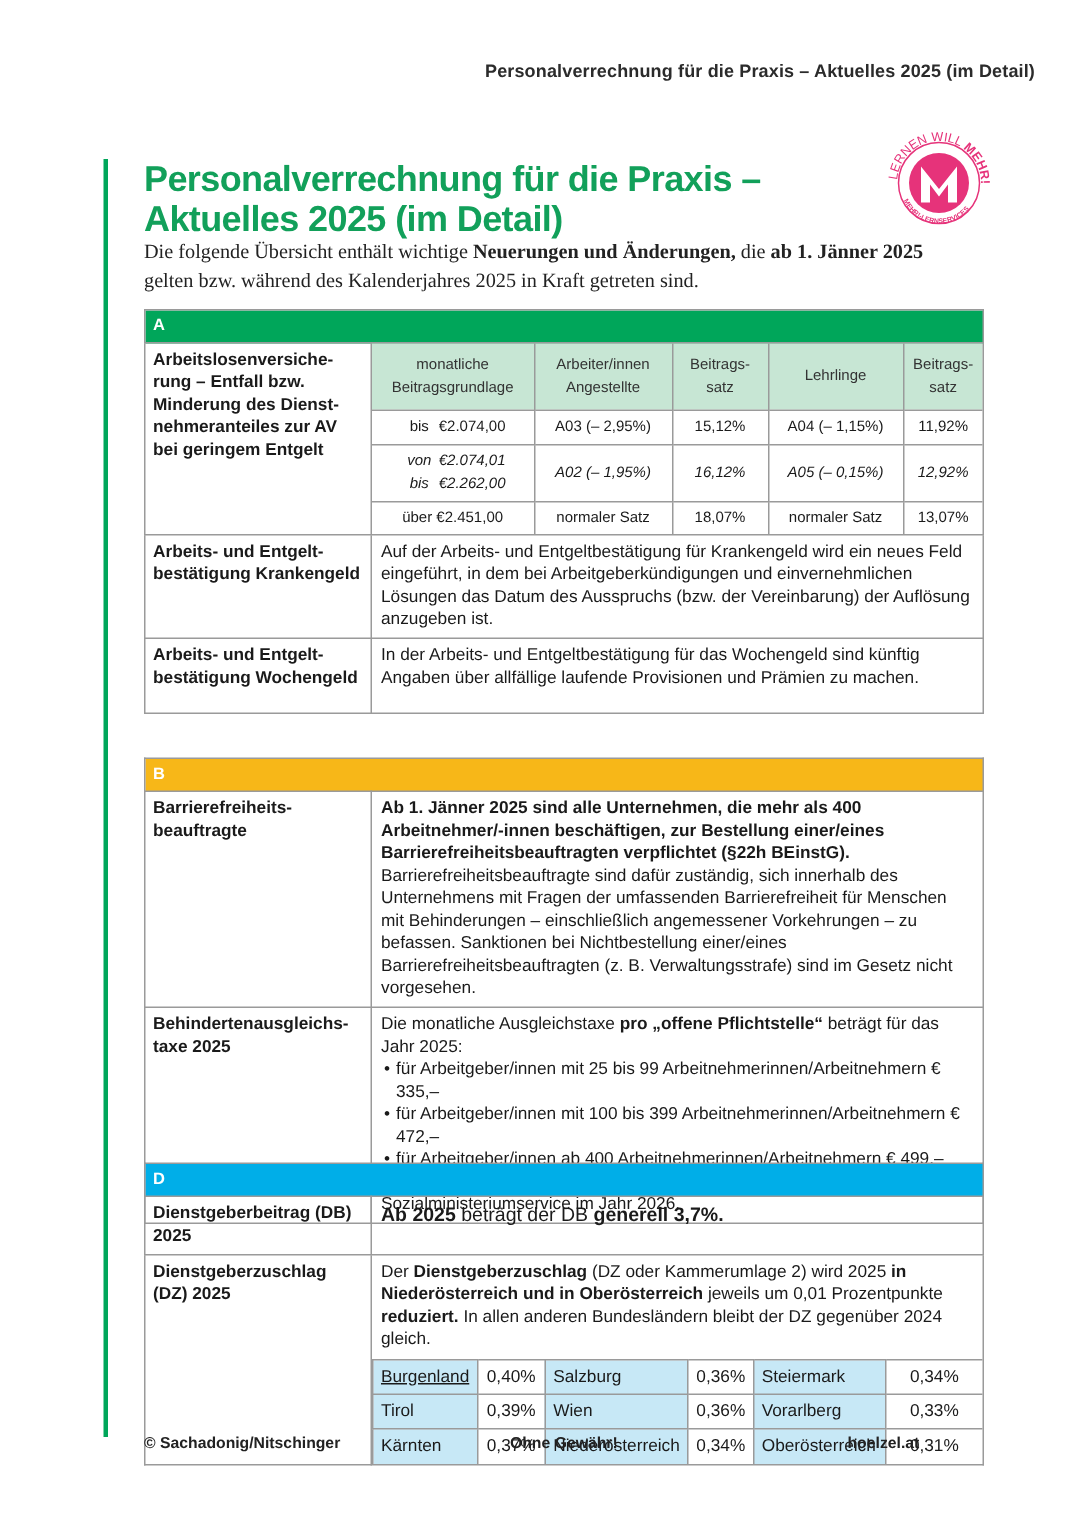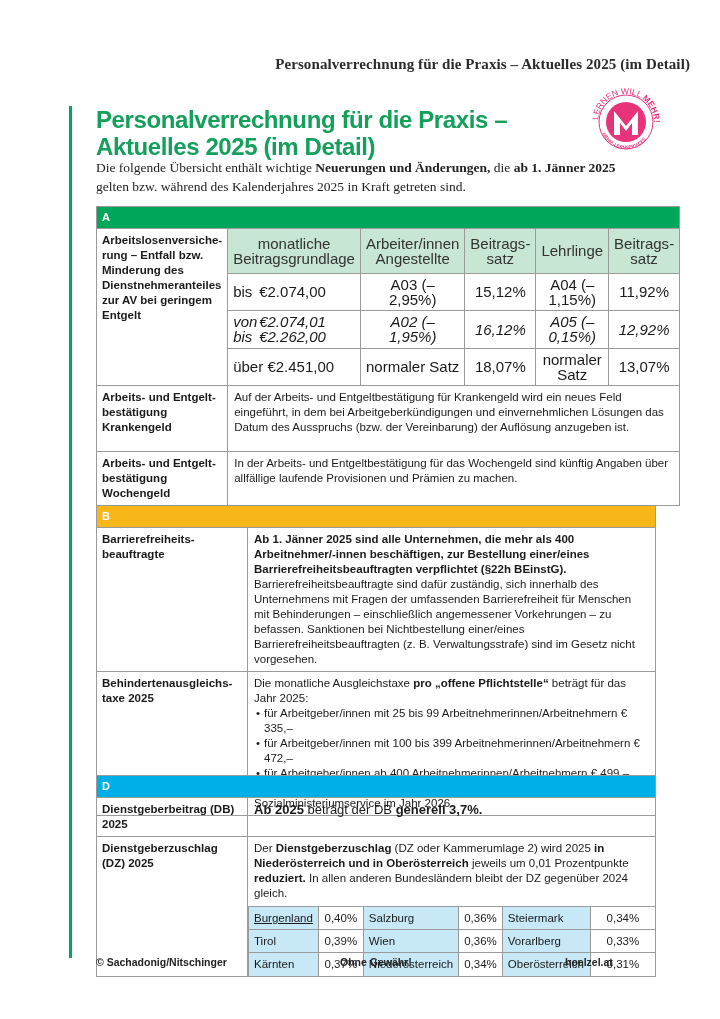--- a/index.html
+++ b/index.html
@@ -1,21 +1,21 @@
 <!DOCTYPE html>
 <html><head>
 <meta charset="utf-8">
 <style>
   * { box-sizing: border-box; margin: 0; padding: 0; }
   html, body { width: 720px; height: 1019px; background: #ffffff; overflow: hidden; }
   body { position: relative; font-family: "Liberation Sans", "DejaVu Sans", sans-serif; color: #1a1a1a; }
 
   .running-header {
-    position: absolute; top: 56px; right: 30px;
-    font-size: 15px; font-weight: bold; color: #2b2b2b; letter-spacing: 0.1px; font-family: Liberation Serif, serif;
+    position: absolute; top: 40px; right: 30px;
+    font-size: 12px; font-weight: bold; color: #2b2b2b; letter-spacing: 0.1px;
   }
   .left-rule {
     position: absolute; left: 69px; top: 106px; width: 3px; height: 852px; background: #00a65a;
   }
   .title {
     position: absolute; left: 96px; top: 106px; width: 480px;
     font-size: 24px; line-height: 27px; font-weight: bold; color: #12a05a;
     letter-spacing: -0.4px;
   }
   .logo { position: absolute; left: 585px; top: 78px; width: 82px; height: 82px; }
@@ -33,28 +33,28 @@
   table.sec td { border: 1px solid #9a9a9a; vertical-align: top; }
   .sec-head td { color: #fff; font-weight: bold; font-size: 11px; padding: 3px 5px; height: 20px; border: 1px solid #888; }
   .sec-a .sec-head td { background: #00a65a; }
   .sec-b .sec-head td { background: #f7b718; }
   .sec-d .sec-head td { background: #00aee8; }
   td.label { width: 151px; padding: 4px 5px; font-weight: bold; }
   td.body { padding: 4px 6px; }
 
   
   td.inner-wrap { padding: 0; }
-  table.inner { width: 100%; border-collapse: collapse; font-size: 15px; }
+  table.inner { width: 100%; border-collapse: collapse; font-size: 10px; }
   table.inner td, table.inner th { border: 1px solid #9a9a9a; padding: 3px 5px; text-align: center; vertical-align: middle; }
   table.inner tr:first-child td, table.inner tr:first-child th { border-top: none; }
   table.inner tr td:first-child, table.inner tr th:first-child { border-left: none; }
   table.inner tr td:last-child, table.inner tr th:last-child { border-right: none; }
   table.inner tr:last-child td { border-bottom: none; }
   table.inner th { background: #c7e6d4; font-weight: normal; color: #333; line-height: 15px; height: 42px; }
-  table.inner td.range { text-align: left; line-height: 15px; }
+  table.inner td.range { text-align: center; line-height: 15px; }
   .rng-pre { width: 26px; display: inline-block; }
 
   .bullet { padding-left: 10px; text-indent: -8px; }
   .bullet .dot { display: inline-block; width: 8px; text-indent: 0; }
 
   
   table.dz { width: 100%; border-collapse: collapse; font-size: 11.5px; margin-top: 3px; }
   table.dz td { border: 1px solid #9a9a9a; padding: 3px 5px; height: 23px; vertical-align: middle; }
   table.dz td.state { background: #c7e8f6; }
   table.dz td.pct { text-align: center; background: #ffffff; }

